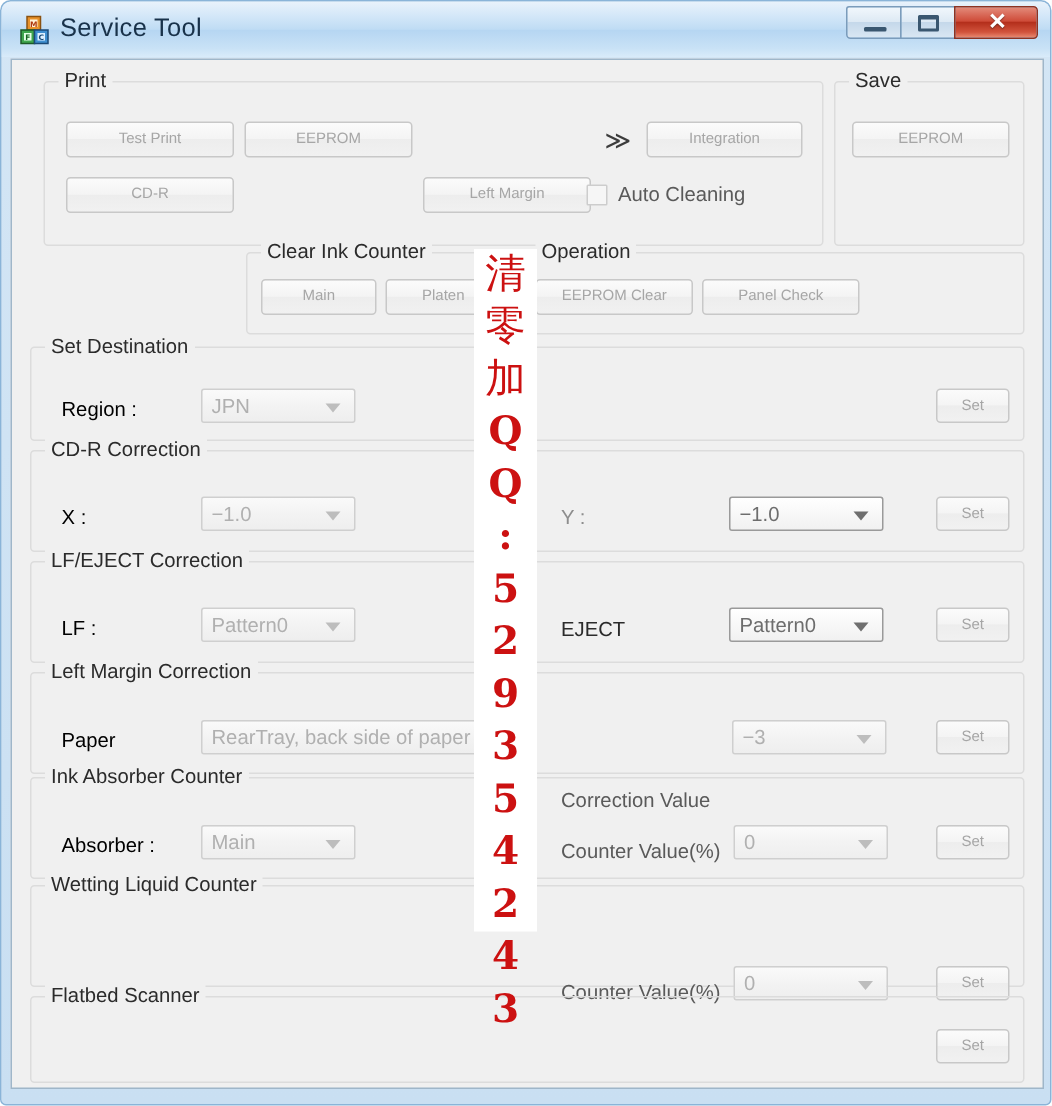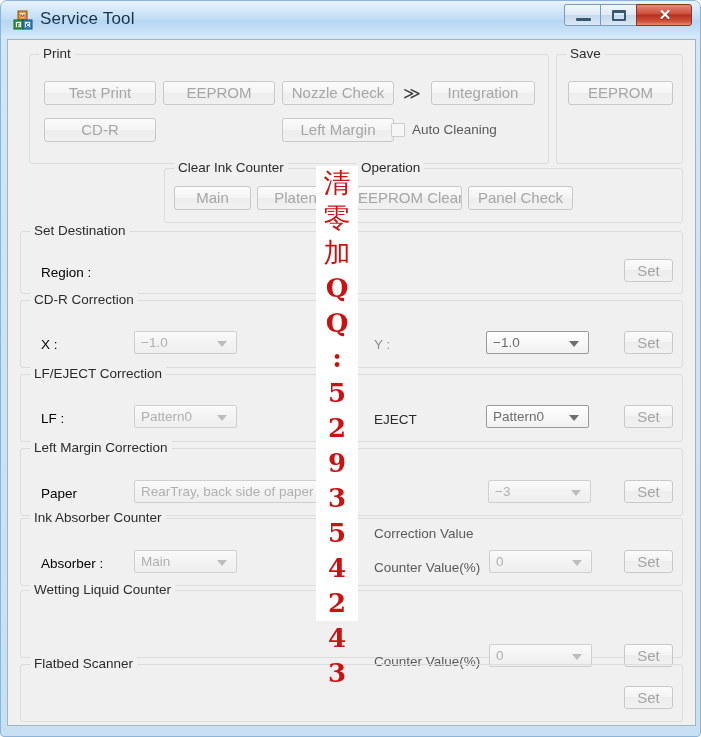--- a/index.html
+++ b/index.html
@@ -120,21 +120,21 @@
   }
 
   
   .btn {
     position: absolute;
     box-sizing: border-box;
     background: linear-gradient(to bottom, #fbfbfb 0%, #f4f4f4 48%, #ededed 50%, #f1f1f1 100%);
     border: 1px solid #c8c8c8;
     border-radius: 3px;
     color: #a6a6a6;
-    font-size: 15px;
+    font-size: 10px;
     text-align: center;
     white-space: nowrap;
     overflow: hidden;
     font-family: "Liberation Sans", sans-serif;
   }
 
   
   .combo {
     position: absolute;
     box-sizing: border-box;
@@ -252,21 +252,20 @@
     </div>
   </div>
 
   <div id="client">
 
     <div class="group" style="left:21px; top:14px; width:520px; height:110px;">
       <span class="legend">Print</span>
 
       <div class="btn" style="left:14px; top:26px; width:112px; height:24px; line-height:22px;">Test Print</div>
       <div class="btn" style="left:133px; top:26px; width:112px; height:24px; line-height:22px;">EEPROM</div>
-      <div class="btn" style="left:252px; top:26px; width:112px; height:24px; line-height:22px;">Nozzle Check</div>
 
       <div id="chev" style="left:373px; top:28px;">≫</div>
 
       <div class="btn" style="left:14px; top:63px; width:112px; height:24px; line-height:22px;">CD-R</div>
 
       <div class="btn" style="left:401px; top:26px; width:104px; height:24px; line-height:22px;">Integration</div>
       <div class="btn" style="left:252px; top:63px; width:112px; height:24px; line-height:22px;">Left Margin</div>
 
       <div class="cbox" style="left:361px; top:68px;"></div>
       <span class="lbl" style="left:382px; top:67px; color:#5a5a5a;">Auto Cleaning</span>
@@ -286,20 +285,24 @@
 
     <div class="group" style="left:339px; top:128px; width:336px; height:55px;">
       <span class="legend">Operation</span>
       <div class="btn" style="left:9px; top:17px; width:105px; height:24px; line-height:22px;">EEPROM Clear</div>
       <div class="btn" style="left:120px; top:17px; width:105px; height:24px; line-height:22px;">Panel Check</div>
     </div>
 
     <div class="group" style="left:12px; top:191px; width:663px; height:63px;">
       <span class="legend">Set Destination</span>
       <span class="lbl" style="left:20px; top:33px;">Region :</span>
+      <div class="combo" style="left:113px; top:27px; width:103px;">
+        <span class="cval">JPN</span>
+        <span class="arrow"></span>
+      </div>
       <div class="btn" style="left:603px; top:27px; width:49px; height:23px; line-height:21px;">Set</div>
     </div>
 
     <div class="group" style="left:12px; top:260px; width:663px; height:68px;">
       <span class="legend">CD-R Correction</span>
       <span class="lbl" style="left:20px; top:36px;">X :</span>
       <div class="combo" style="left:113px; top:30px; width:103px;">
         <span class="cval">−1.0</span>
         <span class="arrow"></span>
       </div>

